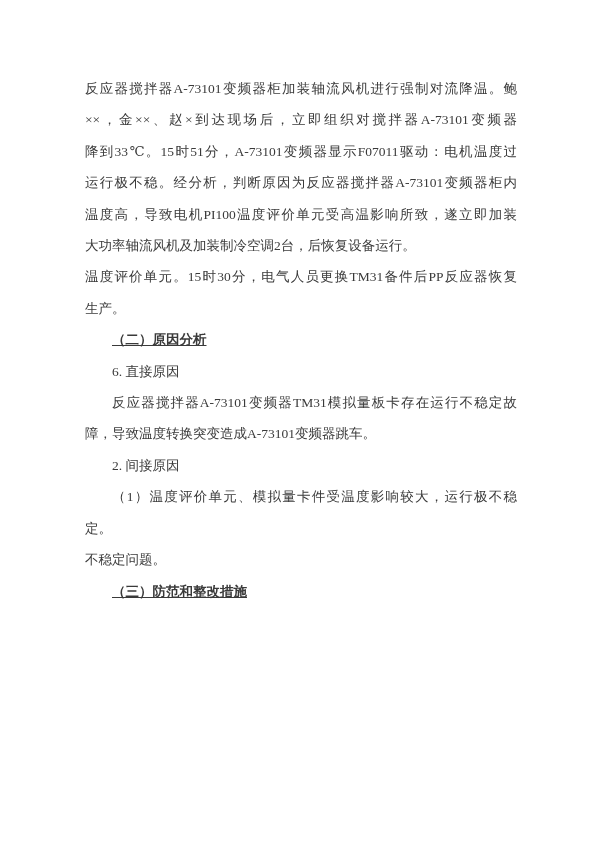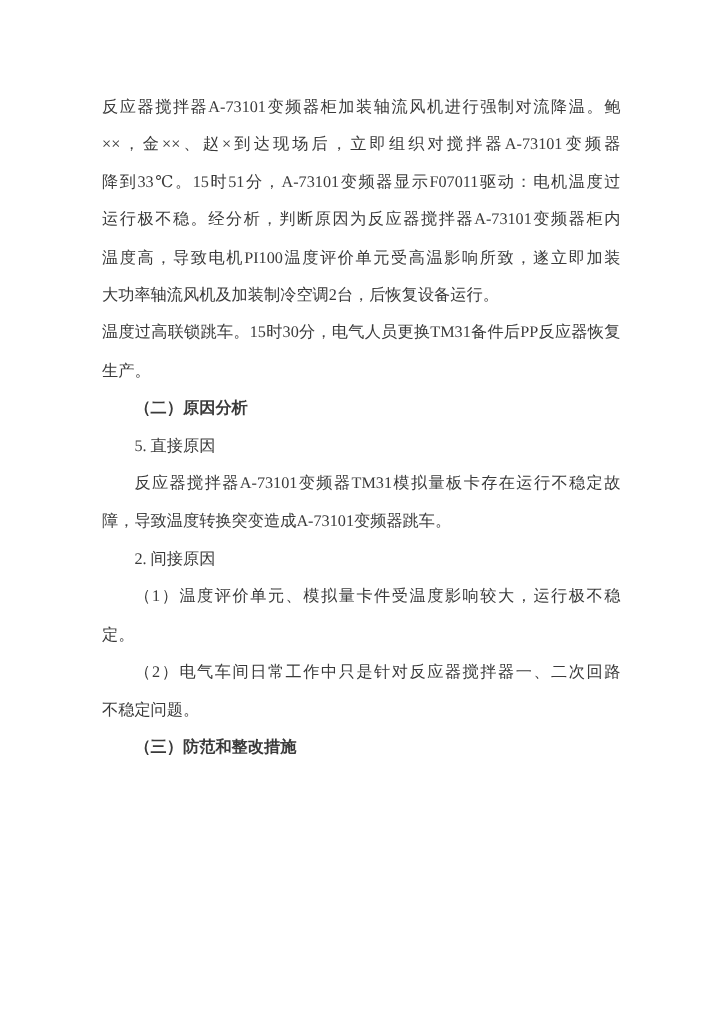--- a/index.html
+++ b/index.html
@@ -29,20 +29,21 @@
   }
   .line.indent {
     text-indent: 2em;
   }
   .line.fill {
     text-align: justify;
     text-align-last: justify;
   }
   .line.bold {
     font-weight: bold;
+    text-decoration: underline;
   }
   .page-number {
     position: absolute;
     left: 0;
     top: 784px;
     width: 100%;
     text-align: center;
     font-size: 11px;
     color: #4a4a4a;
   }
@@ -67,30 +68,29 @@
 
 <div class="page">
 
   <div class="textblock">
     <div class="line fill">反应器搅拌器A-73101变频器柜加装轴流风机进行强制对流降温。鲍</div>
     <div class="line fill">××，金××、赵×到达现场后，立即组织对搅拌器A-73101变频器</div>
     <div class="line fill">降到33℃。15时51分，A-73101变频器显示F07011驱动：电机温度过</div>
     <div class="line fill">运行极不稳。经分析，判断原因为反应器搅拌器A-73101变频器柜内</div>
     <div class="line fill">温度高，导致电机PI100温度评价单元受高温影响所致，遂立即加装</div>
     <div class="line">大功率轴流风机及加装制冷空调2台，后恢复设备运行。</div>
-    <div class="line fill">温度过高联锁跳车。15时30分，电气人员更换TM31备件后PP反应器恢复</div>
+    <div class="line fill">温度评价单元。15时30分，电气人员更换TM31备件后PP反应器恢复</div>
     <div class="line">生产。</div>
     <div class="line indent bold">（二）原因分析</div>
-    <div class="line indent">5. 直接原因</div>
+    <div class="line indent">6. 直接原因</div>
     <div class="line indent fill">反应器搅拌器A-73101变频器TM31模拟量板卡存在运行不稳定故</div>
     <div class="line">障，导致温度转换突变造成A-73101变频器跳车。</div>
     <div class="line indent">2. 间接原因</div>
     <div class="line indent fill">（1）温度评价单元、模拟量卡件受温度影响较大，运行极不稳</div>
     <div class="line">定。</div>
-    <div class="line indent fill">（2）电气车间日常工作中只是针对反应器搅拌器一、二次回路</div>
     <div class="line">不稳定问题。</div>
     <div class="line indent bold">（三）防范和整改措施</div>
   </div>
 
   <div class="page-number">46</div>
 
   <div class="watermark">
     <span>
       <svg width="30" height="28" viewBox="0 0 30 28" fill="none">
         <ellipse cx="11" cy="10.5" rx="9.5" ry="8.2" stroke="#d6d6d6" stroke-width="1.6" fill="#ffffff"></ellipse>

